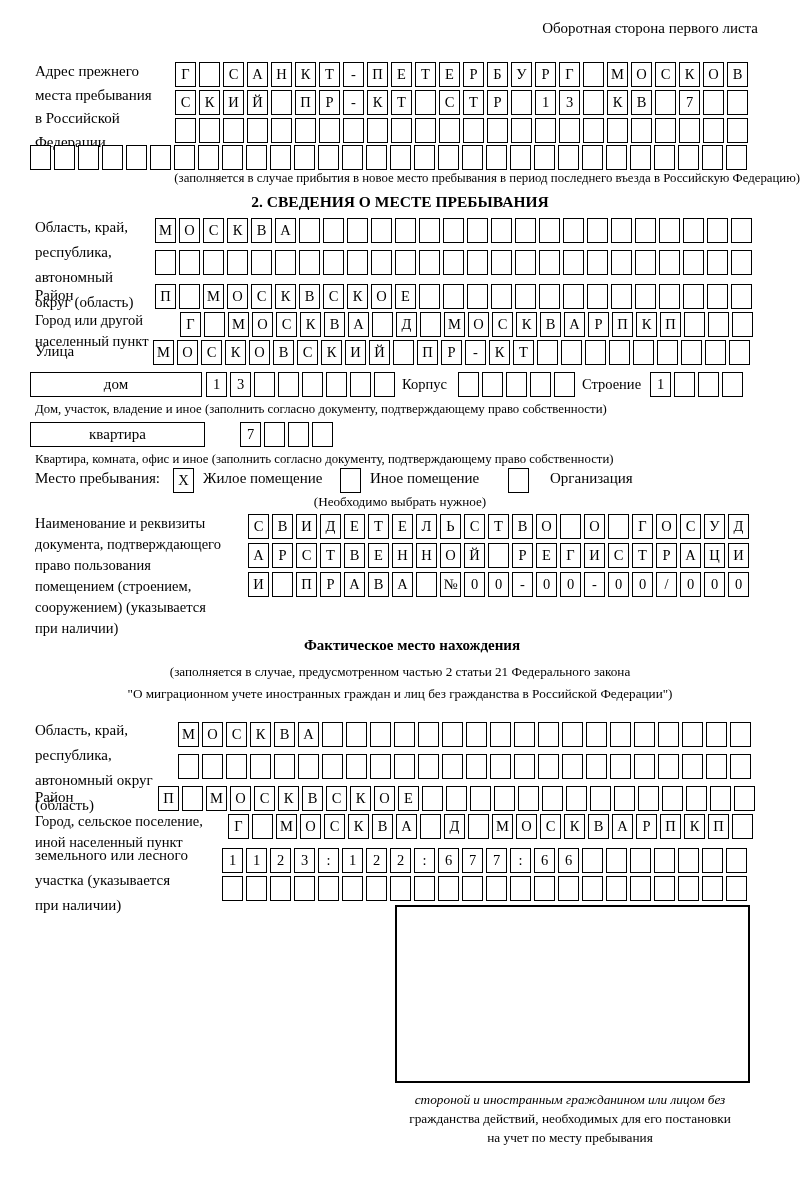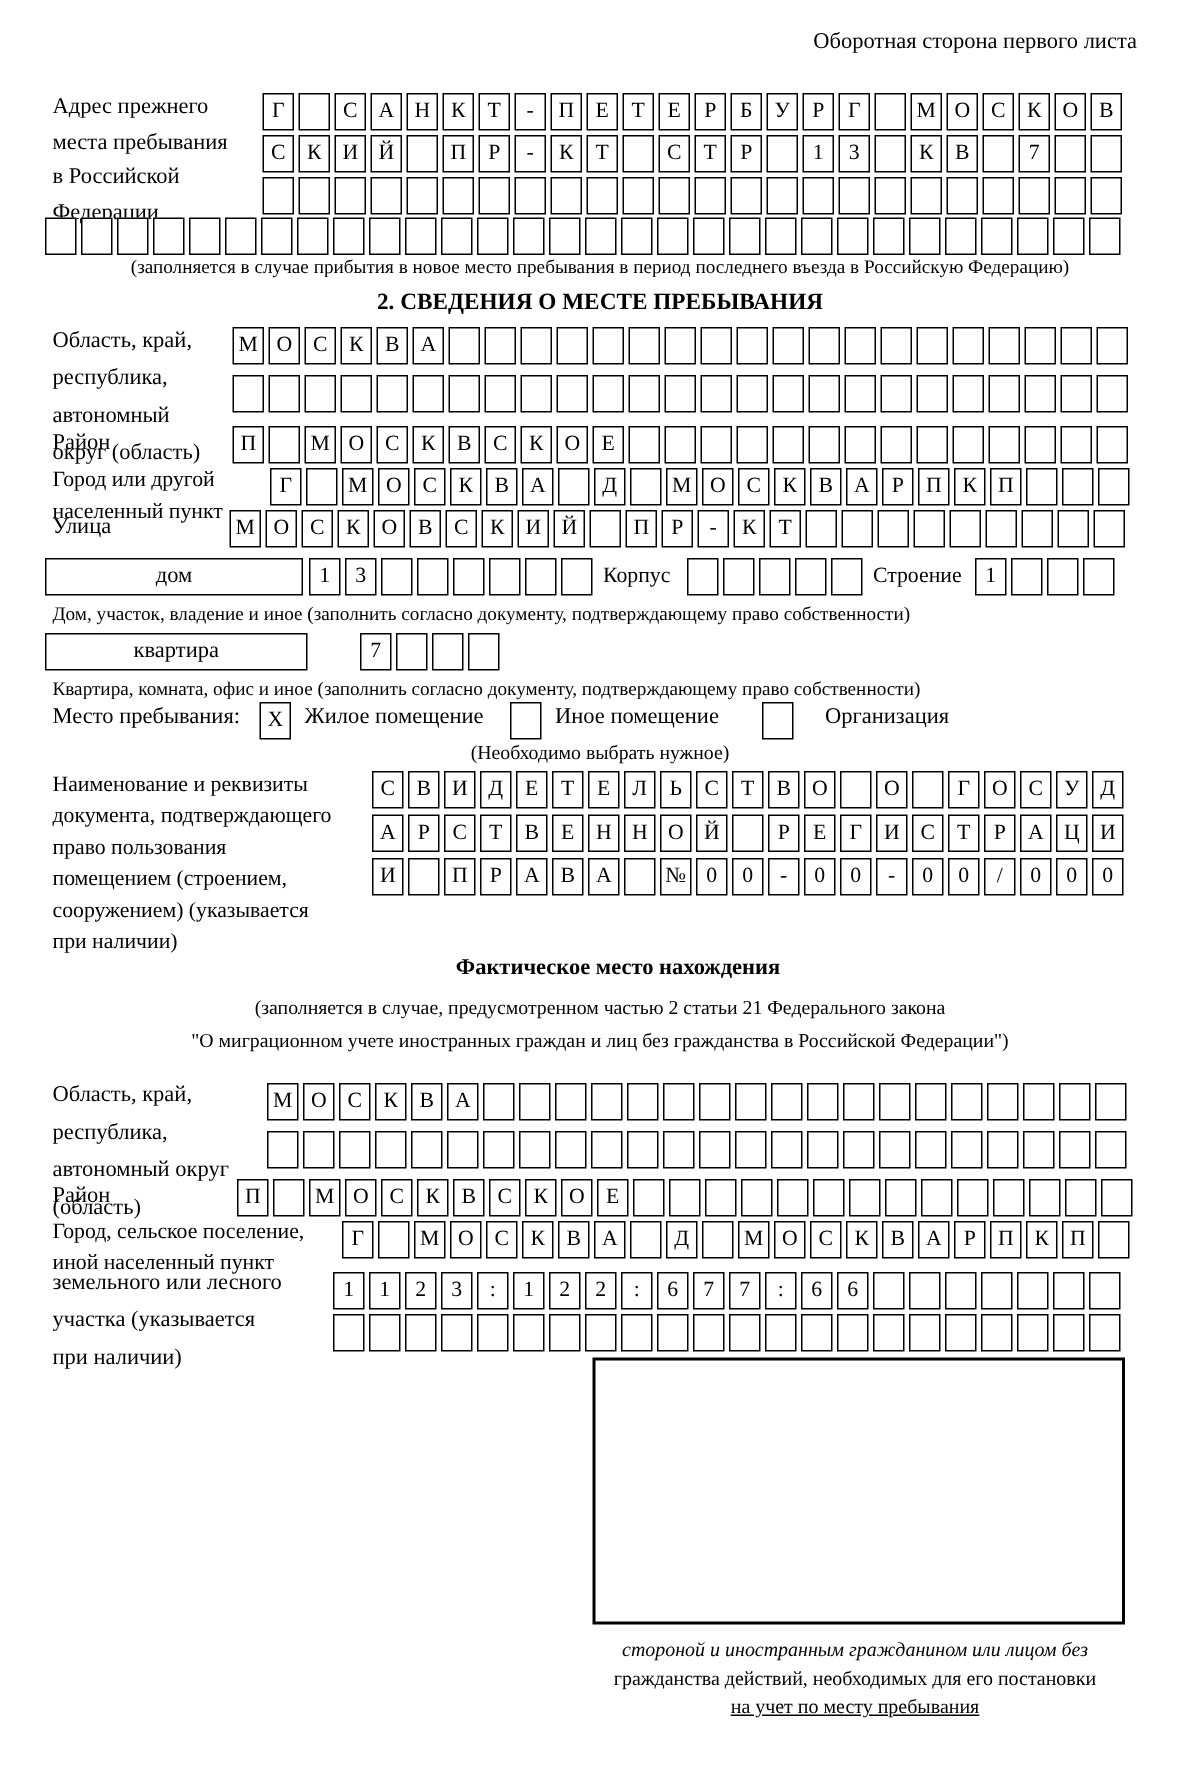--- a/index.html
+++ b/index.html
@@ -141,21 +141,21 @@
       <span class="cell"></span>
       <span class="cell"></span>
       <span class="cell"></span>
       <span class="cell"></span>
       <span class="cell"></span>
       <span class="cell"></span>
       <span class="cell"></span>
       <span class="cell"></span>
       <span class="cell"></span>
     </div>
-  <div class="center cap" style="top:171px;">(заполняется в случае прибытия в новое место пребывания в период последнего въезда в Российскую Федерацию)</div>
+  <div class="center cap" style="top:171px;text-align:right;">(заполняется в случае прибытия в новое место пребывания в период последнего въезда в Российскую Федерацию)</div>
 
   <div class="center bold" style="top:193px;font-size:15.5px;">2. СВЕДЕНИЯ О МЕСТЕ ПРЕБЫВАНИЯ</div>
 
   <div class="abs lbl multiline lh25" style="left:35px;top:215px;">
     <span>Область, край,</span>
     <span>республика,</span>
     <span>автономный</span>
     <span>округ (область)</span>
   </div>
   <div class="cells" style="left:155px;top:218px;">
@@ -604,16 +604,16 @@
       <span class="cell"></span>
       <span class="cell"></span>
       <span class="cell"></span>
       <span class="cell"></span>
     </div>
 
   <div class="bigbox" style="left:395px;top:905px;width:355px;height:178px;"></div>
   <div class="abs multiline" style="left:360px;top:1090px;width:420px;text-align:center;font-size:13.3px;white-space:normal;">
     <span style="line-height:19px;font-style:italic;">стороной и иностранным гражданином или лицом без</span>
     <span style="line-height:19px;">гражданства действий, необходимых для его постановки</span>
-    <span style="line-height:19px;text-decoration:underline;">на учет по месту пребывания</span>
+    <span style="line-height:19px;">на учет по месту пребывания</span>
   </div>
 
 </div>
 
 </body></html>

